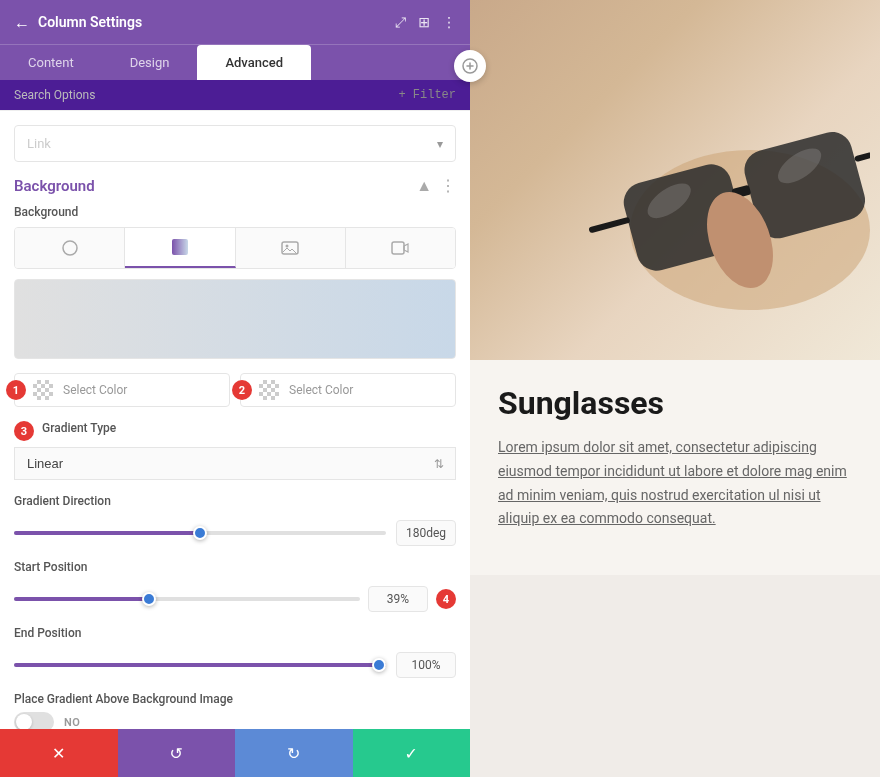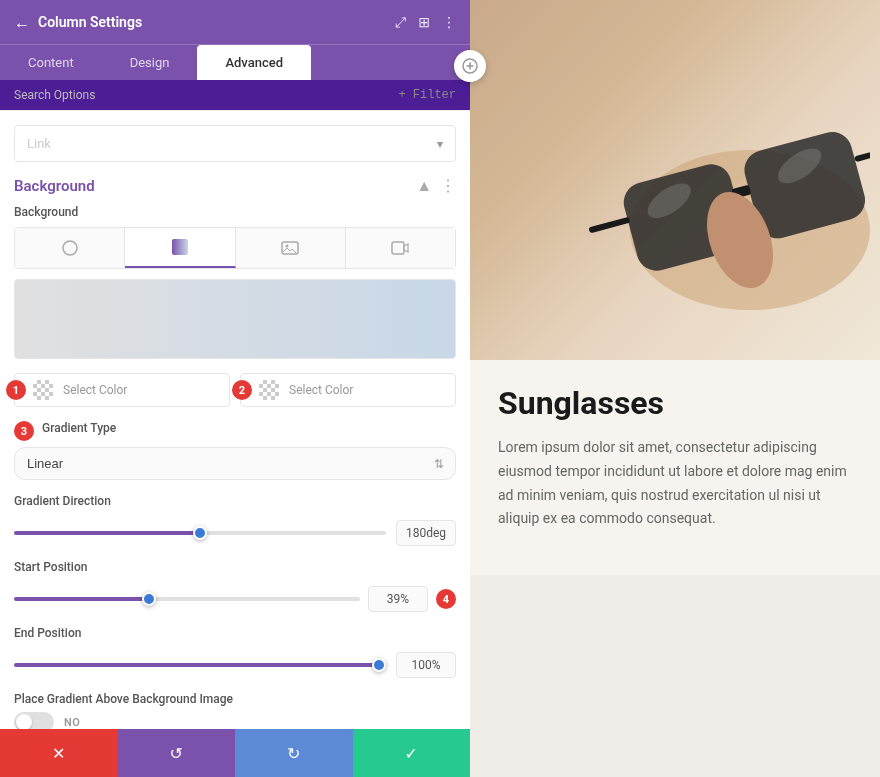--- a/index.html
+++ b/index.html
@@ -209,21 +209,21 @@
       font-weight: 500;
     }
     .select-wrapper {
       position: relative;
       margin-bottom: 14px;
     }
     .select-control {
       width: 100%;
       padding: 8px 12px;
       border: 1px solid #e5e5e5;
-      border-radius: 11px;
+      border-radius: 0;
       font-size: 13px;
       color: #444;
       appearance: none;
       background: #fafafa;
       cursor: pointer;
     }
     .select-arrow {
       position: absolute;
       right: 12px;
       top: 50%;
@@ -375,20 +375,21 @@
       font-size: 32px;
       font-weight: 700;
       color: #1a1a1a;
       margin-bottom: 14px;
     }
     .product-desc {
       font-size: 14px;
       color: #666;
       line-height: 1.7;
       margin-bottom: 20px;
+      text-decoration: underline;
     }
     .product-price {
       font-size: 28px;
       font-weight: 700;
       color: #1a1a1a;
     }
 
     
     .overlay-close {
       position: absolute;

